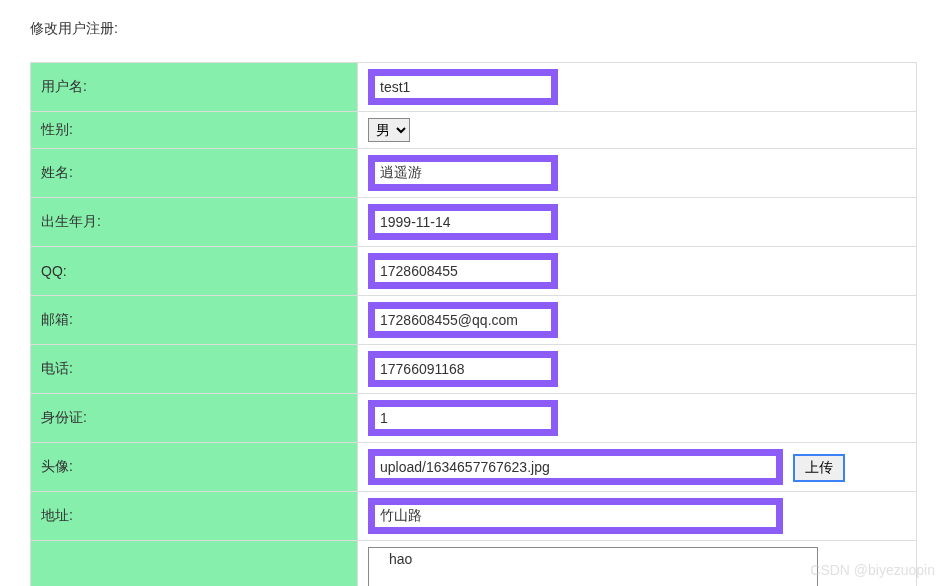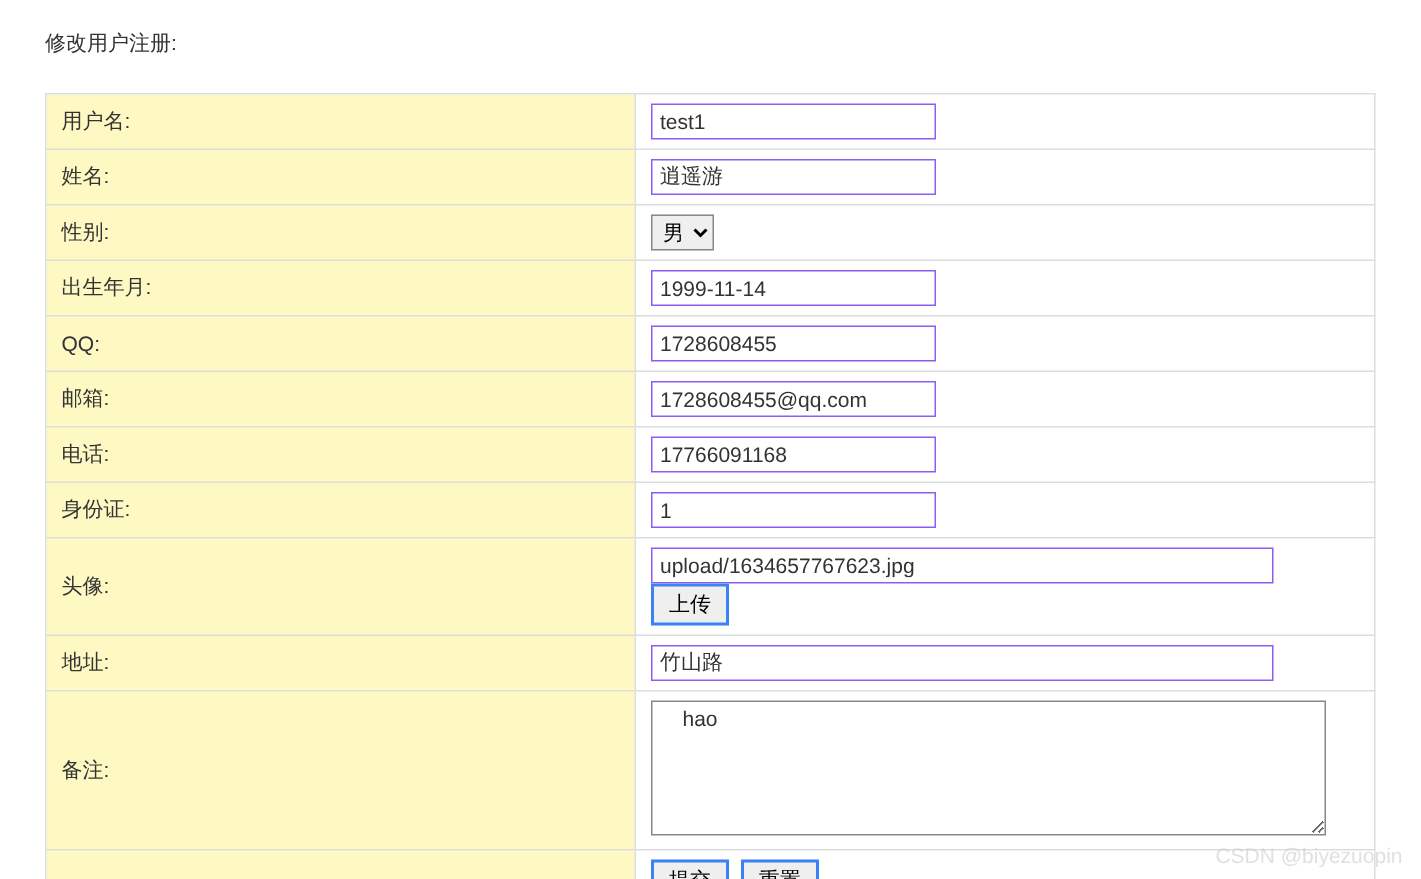--- a/index.html
+++ b/index.html
@@ -19,29 +19,29 @@
       width: 100%;
       border-collapse: collapse;
     }
     table.form-table td {
       border: 1px solid #ddd;
       padding: 6px 10px;
       vertical-align: middle;
       height: 32px;
     }
     td.label-cell {
-      width: 393px;
+      width: 327px;
       color: #333;
-      background: #fef9c3;
+      background: #86efac;
     }
     td.value-cell {
       background: #fff;
     }
     input[type="text"] {
-      border: 1px solid #8b5cf6;
+      border: 7px solid #8b5cf6;
       padding: 3px 5px;
       font-size: 14px;
       font-family: inherit;
       background: #fff;
       color: #333;
     }
     .input-short { width: 190px; }
     .input-long { width: 415px; }
     textarea {
       width: 450px;
@@ -86,30 +86,30 @@
 
 <div class="page-title">修改用户注册:</div>
 
 <table class="form-table">
   <tbody>
       <tr>
     <td class="label-cell">用户名:</td>
     <td class="value-cell"><input type="text" class="input-short" value="test1" style=""></td>
   </tr>
   <tr>
-    <td class="label-cell">姓名:</td>
-    <td class="value-cell"><input type="text" class="input-short" value="逍遥游" style=""></td>
-  </tr>
-  <tr>
     <td class="label-cell">性别:</td>
     <td class="value-cell">
       <select>
         <option>男</option>
       </select>
     </td>
+  </tr>
+  <tr>
+    <td class="label-cell">姓名:</td>
+    <td class="value-cell"><input type="text" class="input-short" value="逍遥游" style=""></td>
   </tr>
   <tr>
     <td class="label-cell">出生年月:</td>
     <td class="value-cell"><input type="text" class="input-short" value="1999-11-14" style=""></td>
   </tr>
   <tr>
     <td class="label-cell">QQ:</td>
     <td class="value-cell"><input type="text" class="input-short" value="1728608455" style=""></td>
   </tr>
   <tr>

